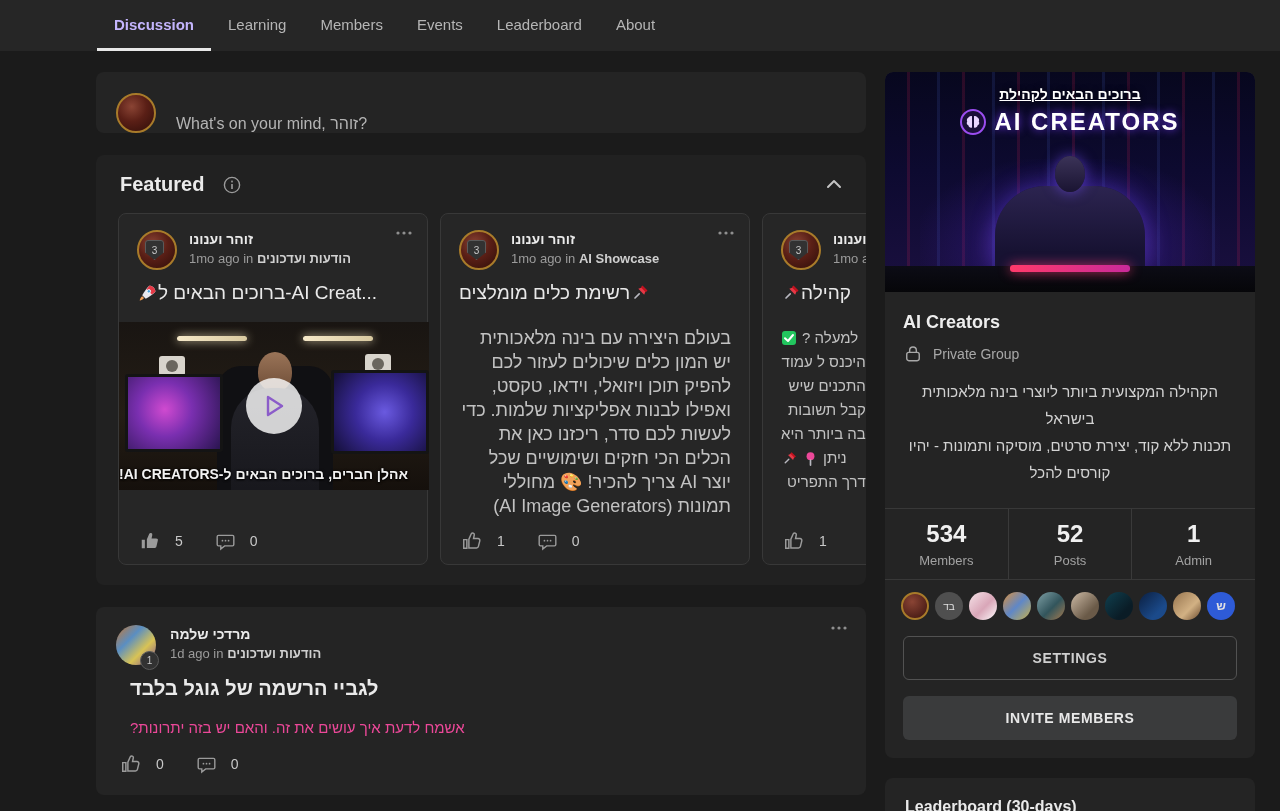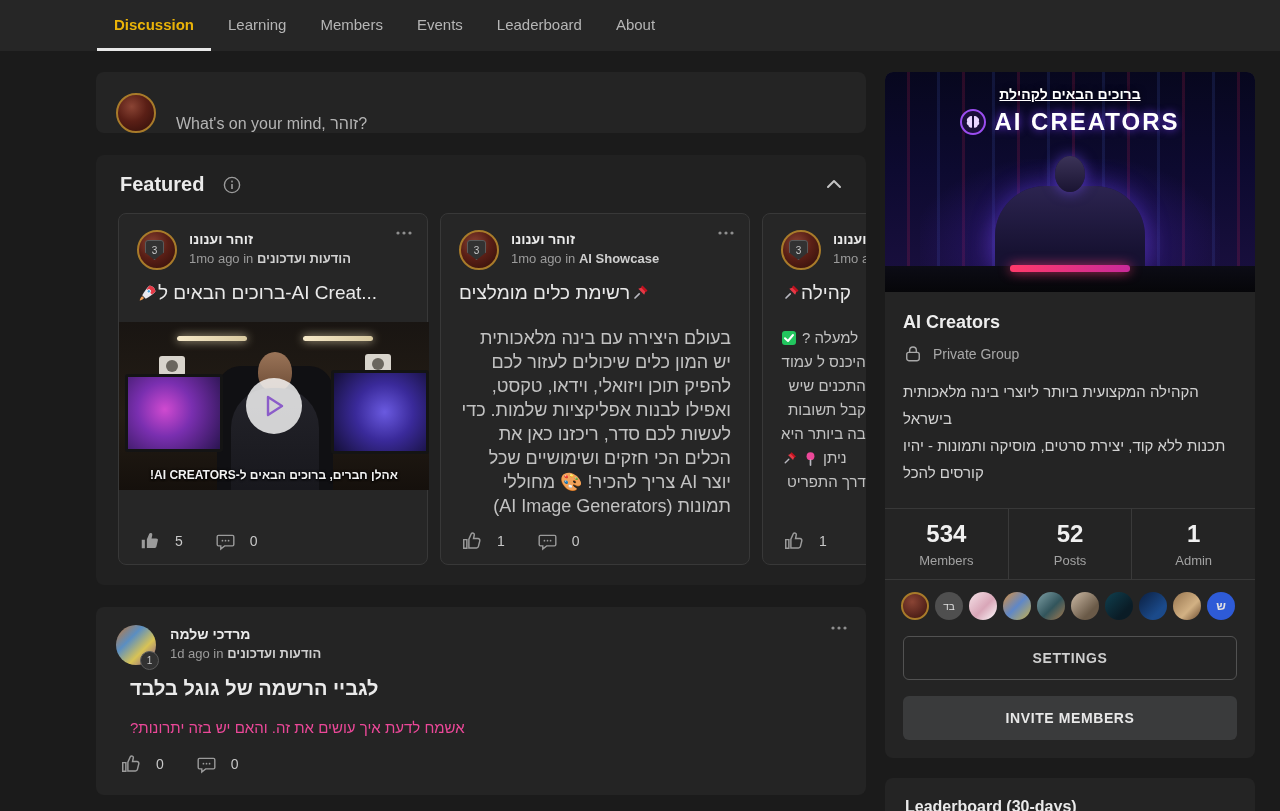--- a/index.html
+++ b/index.html
@@ -5,21 +5,21 @@
   html,body{margin:0;padding:0;}
   body{
     width:1280px;height:811px;overflow:hidden;position:relative;
     background:#1b1b1b;
     font-family:"Liberation Sans","DejaVu Sans",sans-serif;
     -webkit-font-smoothing:antialiased;
   }
   
   .topnav{position:absolute;top:0;left:0;right:0;height:51px;background:#262626;display:flex;align-items:stretch;padding-left:97px;}
   .nav-item{display:flex;align-items:center;padding:0 17px;font-size:15px;color:#b5b5b5;cursor:pointer;border-bottom:3px solid transparent;box-sizing:border-box;}
-  .nav-item.active{color:#eab308;font-weight:700;border-bottom-color:#e8e8e8;}
+  .nav-item.active{color:#c4b5fd;font-weight:700;border-bottom-color:#e8e8e8;}
   
   .card{position:absolute;background:#242424;border-radius:8px;box-sizing:border-box;}
   
   .composer{left:96px;top:72px;width:770px;height:61px;display:flex;align-items:flex-end;padding:0 20px;cursor:pointer;}
   .avatar{border-radius:50%;flex:none;position:relative;}
   .av-zohar{background:radial-gradient(circle at 38% 32%,#8a4434 0%,#5a1f16 45%,#2e0d09 100%);border:2px solid #a87b2a;box-sizing:border-box;}
   .av-mordechai{background:linear-gradient(135deg,#c9772e 0%,#5a8ec2 35%,#d8c355 65%,#7a4a96 100%);}
   .composer-text{margin-left:20px;font-size:16px;color:#b4b4b4;}
   
   .featured{left:96px;top:155px;width:770px;height:430px;background:#212121;overflow:hidden;}
@@ -46,21 +46,21 @@
   .lightbar{position:absolute;top:14px;height:5px;width:70px;border-radius:3px;background:linear-gradient(90deg,#f5e8c8,#d8c9a0);box-shadow:0 0 10px rgba(245,230,190,.8);}
   .monitor{position:absolute;border:3px solid #141414;border-radius:3px;}
   .mon-l{left:6px;top:52px;width:92px;height:72px;background:radial-gradient(circle at 40% 45%,#d04ad0 0%,#7a2fb0 40%,#2a1550 100%);}
   .mon-r{left:212px;top:48px;width:92px;height:78px;background:radial-gradient(circle at 55% 50%,#6a5ae0 0%,#3a2a9a 45%,#140f38 100%);}
   .speaker{position:absolute;width:26px;height:20px;background:#d8d4cc;border-radius:3px;}
   .spk-hole{position:absolute;width:12px;height:12px;border-radius:50%;background:#6a665e;top:4px;left:7px;}
   .person-head{position:absolute;left:139px;top:30px;width:34px;height:40px;border-radius:50% 50% 46% 46%;background:linear-gradient(180deg,#9a7458,#6d4c36);}
   .person-body{position:absolute;left:112px;top:66px;width:88px;height:110px;border-radius:40px 40px 0 0;background:linear-gradient(180deg,#23232a,#17171c);}
   .chair{position:absolute;left:98px;top:44px;width:116px;height:130px;border-radius:24px 24px 0 0;background:#101013;}
   .playbtn{position:absolute;left:127px;top:56px;width:56px;height:56px;border-radius:50%;background:rgba(250,250,250,.82);display:flex;align-items:center;justify-content:center;}
-  .vcaption{position:absolute;left:0;right:0;bottom:8px;text-align:center;font-size:12px;font-weight:700;color:#f2f2f2;text-shadow:0 1px 2px #000,0 0 3px #000;margin-top:32px;}
+  .vcaption{position:absolute;left:0;right:0;bottom:8px;text-align:left;font-size:14px;font-weight:700;color:#f2f2f2;text-shadow:0 1px 2px #000,0 0 3px #000;margin-top:32px;}
   
   .frag-line{font-size:15px;line-height:24px;color:#c2c2c2;text-align:left;white-space:nowrap;display:flex;align-items:center;gap:5px;}
   
   .post{left:96px;top:607px;width:770px;height:188px;}
   .post .av{position:absolute;left:20px;top:18px;width:40px;height:40px;}
   .post .author{left:74px;top:19px;}
   .post .meta{left:74px;top:39px;}
   .post-title{position:absolute;left:34px;top:70px;font-size:20px;font-weight:700;color:#eaeaea;text-align:left;}
   .post-body{position:absolute;left:34px;top:112px;font-size:15px;color:#ec4899;text-align:left;}
   .post .likebar{left:24px;bottom:20px;}
@@ -70,21 +70,21 @@
   .streaks{position:absolute;inset:0;background:repeating-linear-gradient(90deg,transparent 0 22px,rgba(255,40,90,.14) 22px 25px,transparent 25px 52px,rgba(90,130,255,.12) 52px 55px);}
   .glow{position:absolute;left:50%;top:78%;width:300px;height:170px;transform:translate(-50%,-50%);background:radial-gradient(ellipse at center,rgba(130,70,255,.55) 0%,rgba(60,30,160,.25) 45%,transparent 75%);}
   .fig-head{position:absolute;left:50%;top:84px;width:30px;height:36px;transform:translateX(-50%);border-radius:50%;background:linear-gradient(180deg,#3b3358,#1a1432);box-shadow:0 0 14px rgba(120,80,255,.6);}
   .fig-body{position:absolute;left:50%;top:114px;width:150px;height:82px;transform:translateX(-50%);border-radius:50px 50px 0 0;background:linear-gradient(180deg,#2c2450 0%,#171232 80%);box-shadow:0 0 24px rgba(110,70,255,.45);}
   .desk{position:absolute;left:0;bottom:0;width:100%;height:26px;background:linear-gradient(180deg,#0c0c16,#060609);}
   .kbd{position:absolute;left:50%;bottom:20px;width:120px;height:7px;transform:translateX(-50%);border-radius:3px;background:linear-gradient(90deg,#ff3a6a,#c92a9a);box-shadow:0 0 12px rgba(255,60,120,.8);}
   .banner-l1{position:absolute;left:0;right:0;top:14px;text-align:center;font-size:14px;font-weight:700;color:#fff;text-shadow:0 0 6px rgba(0,0,0,.8);text-decoration:underline;}
   .banner-l2{position:absolute;left:0;right:0;top:36px;display:flex;align-items:center;justify-content:center;gap:8px;font-size:24px;font-weight:800;letter-spacing:2px;color:#fff;text-shadow:0 0 8px rgba(120,60,255,.9);}
   .side-name{position:absolute;left:18px;top:240px;font-size:18px;font-weight:700;color:#ededed;}
   .privacy{position:absolute;left:18px;top:272px;display:flex;align-items:center;gap:10px;font-size:14px;color:#a8a8a8;}
-  .side-desc{position:absolute;left:18px;right:18px;top:306px;font-size:15px;line-height:27px;color:#d2d2d2;text-align:left;}
+  .side-desc{position:absolute;left:18px;right:18px;top:306px;font-size:15px;line-height:27px;color:#d2d2d2;text-align:center;}
   .hr{position:absolute;left:0;right:0;height:1px;background:#383838;}
   .stats{position:absolute;left:0;right:0;top:437px;height:70px;display:flex;}
   .stat{flex:1;display:flex;flex-direction:column;align-items:center;justify-content:center;gap:5px;border-right:1px solid #3a3a3a;}
   .stat:last-child{border-right:none;}
   .stat-v{font-size:24px;font-weight:700;color:#f0f0f0;}
   .stat-l{font-size:13px;color:#a2a2a2;}
   .avrow{position:absolute;left:16px;top:520px;display:flex;gap:6px;}
   .mav{width:28px;height:28px;border-radius:50%;flex:none;display:flex;align-items:center;justify-content:center;font-size:10px;color:#e2e2e2;cursor:pointer;box-sizing:border-box;text-align:center;}
   .mav1{background:radial-gradient(circle at 38% 32%,#8a4434,#3a120e);border:2px solid #a87b2a;}
   .mav2{background:#4f4f4f;}

